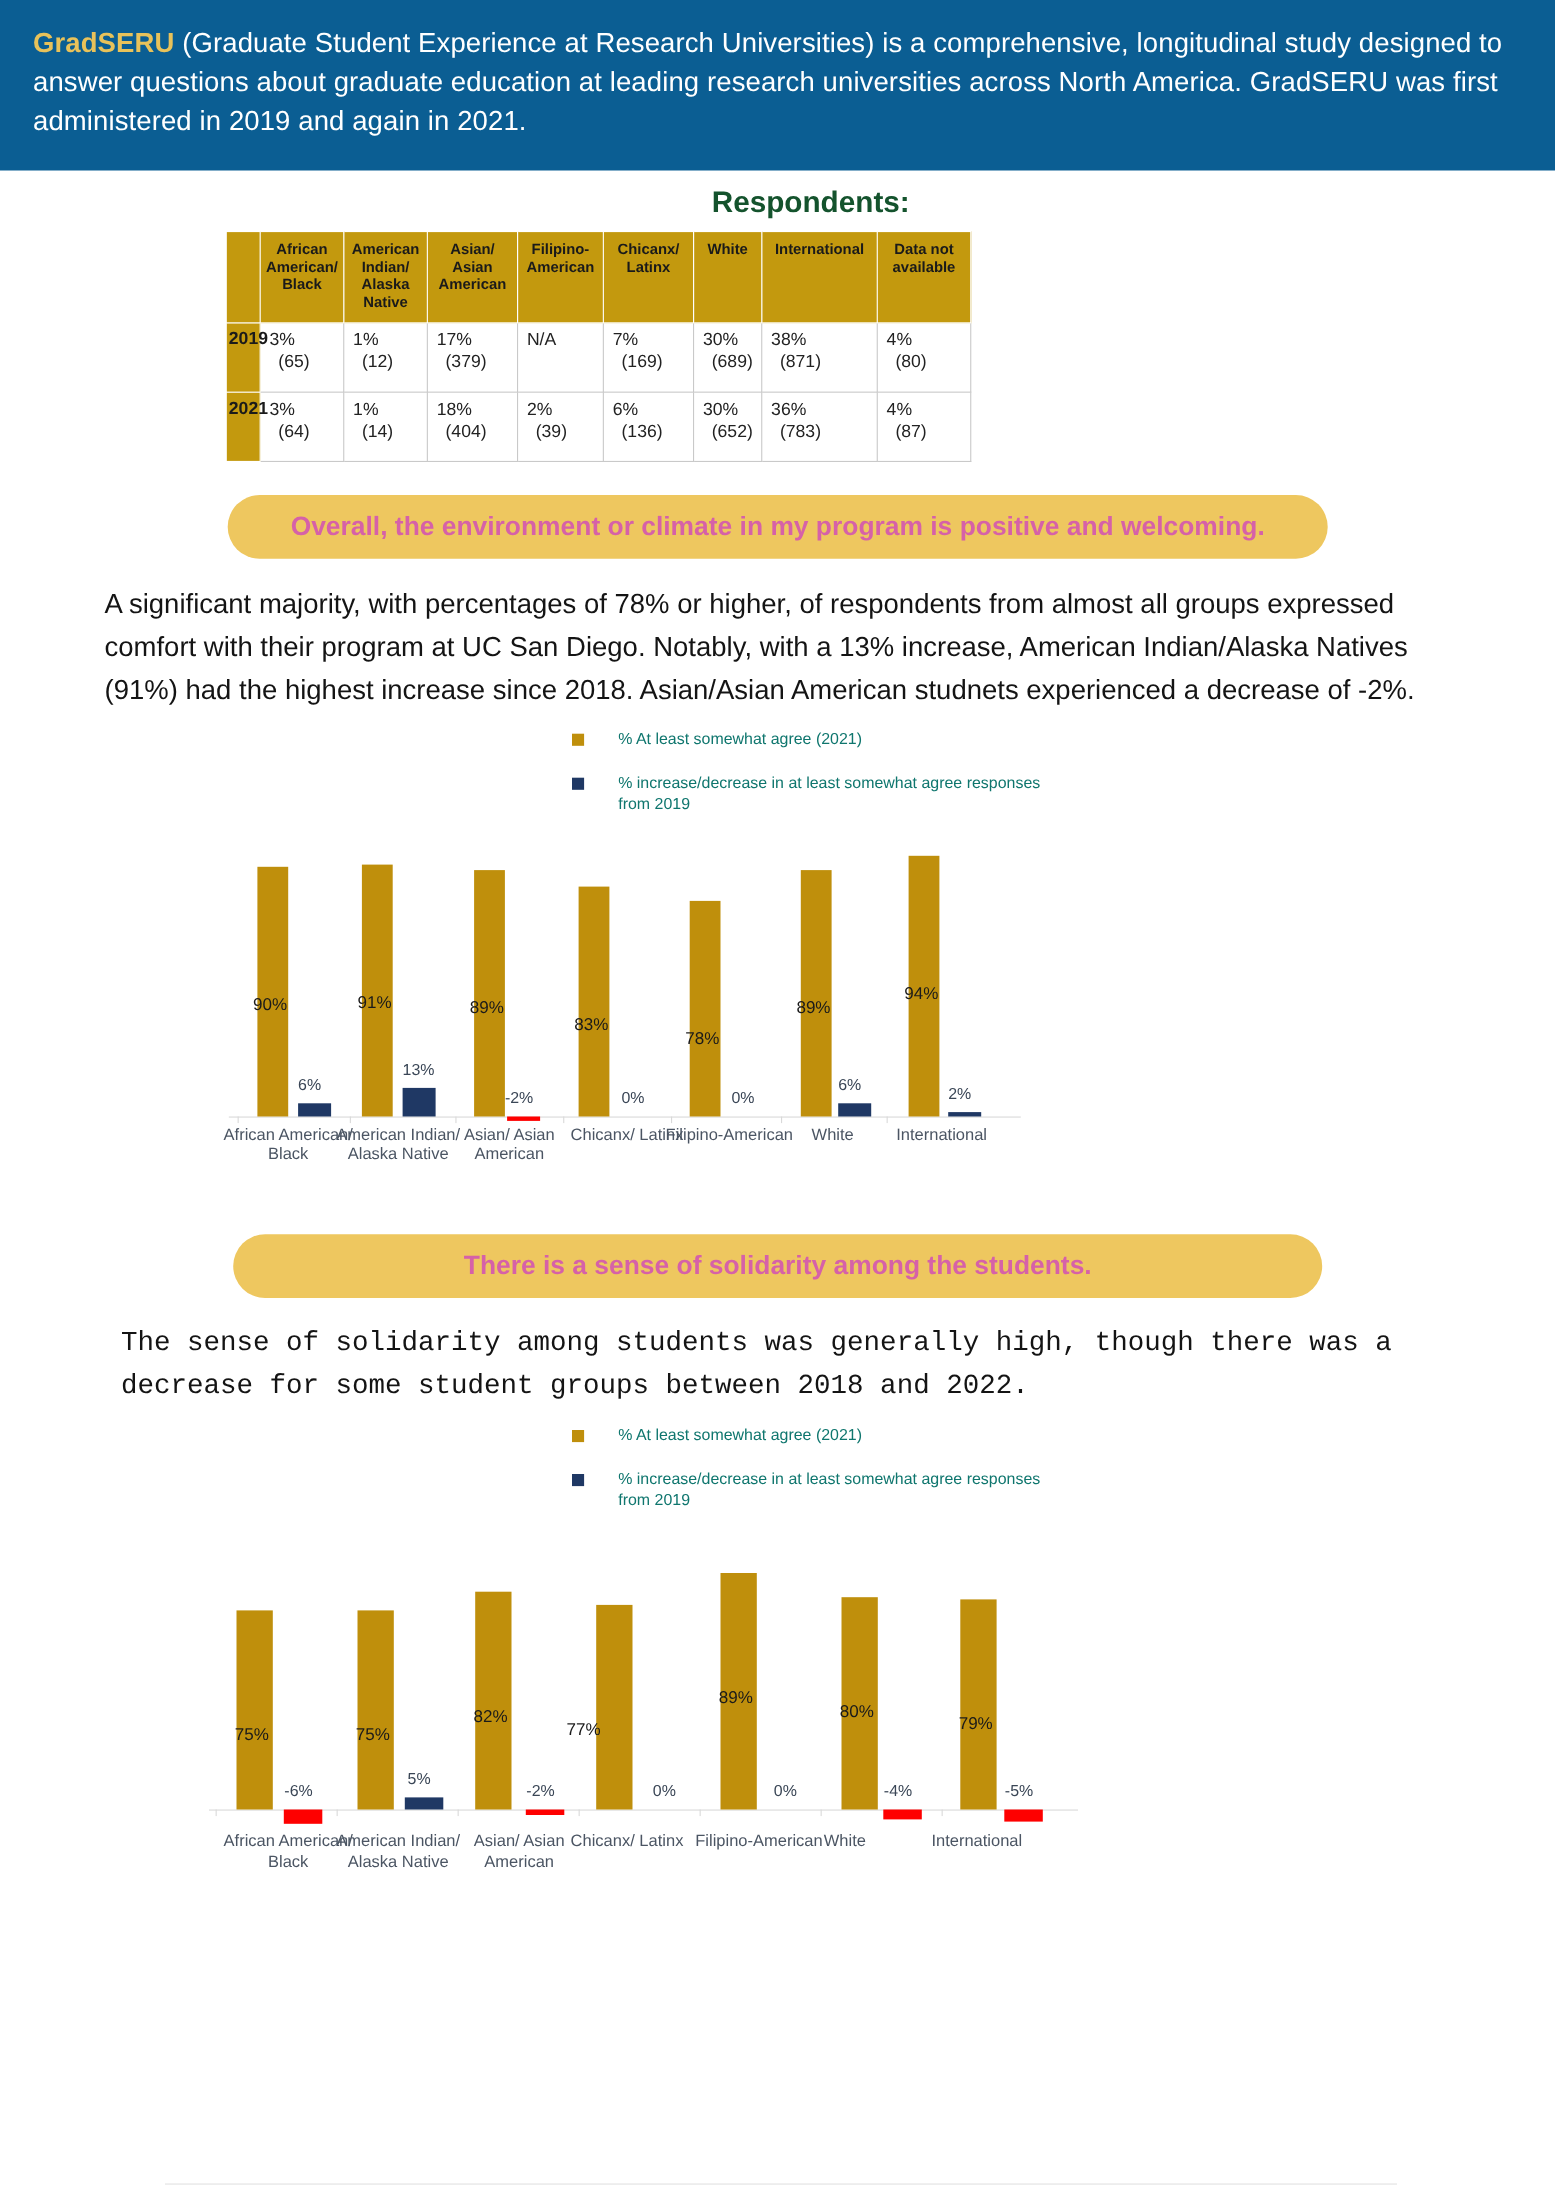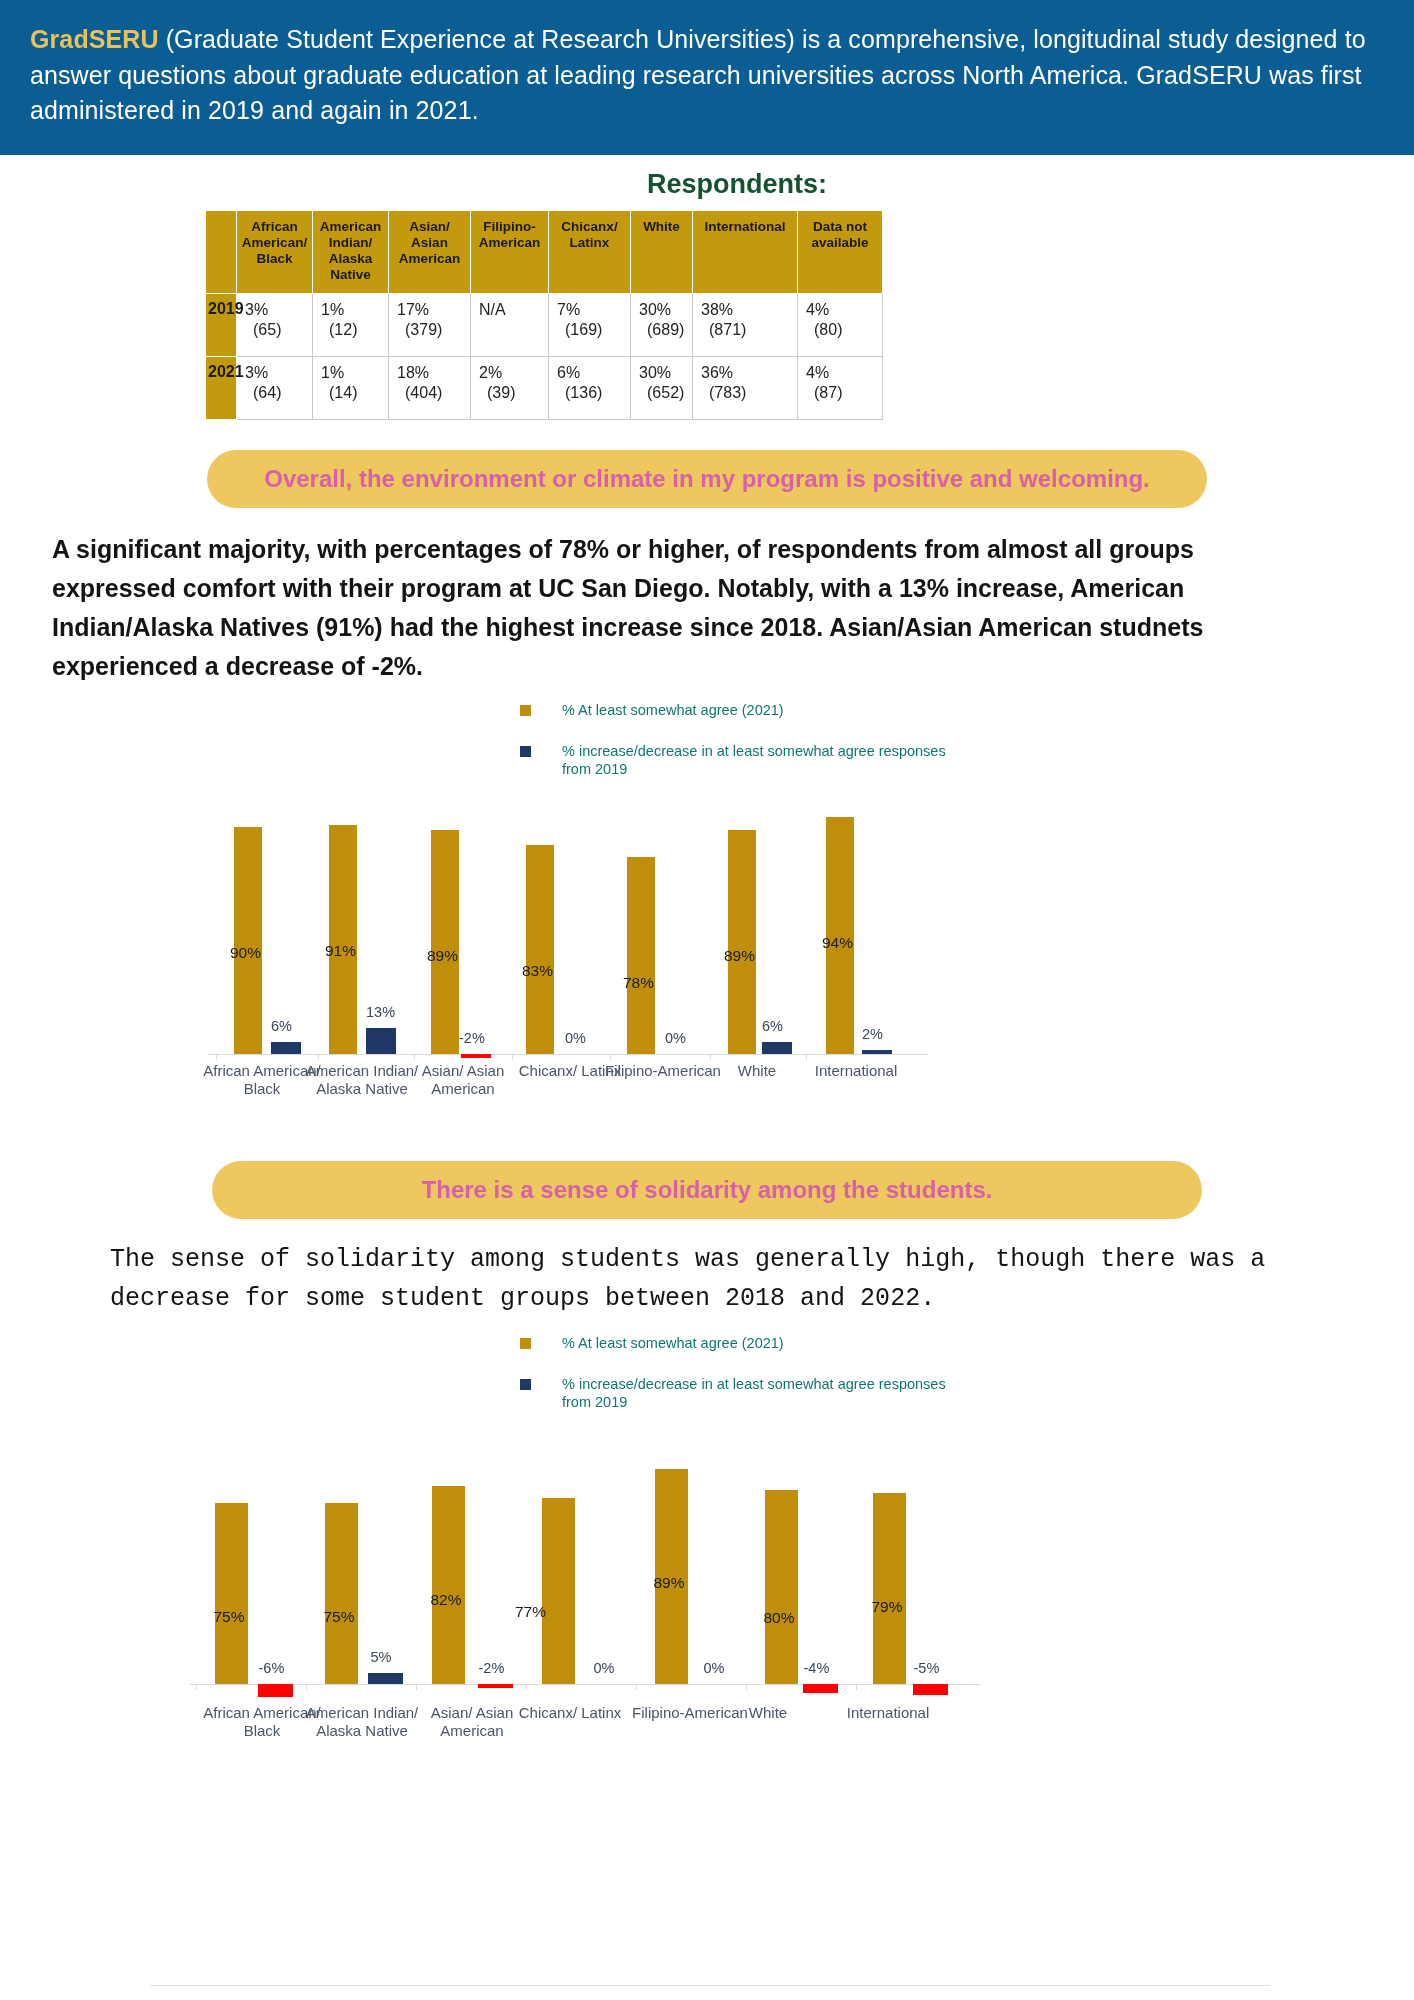--- a/index.html
+++ b/index.html
@@ -110,21 +110,21 @@
 
   
   .para{
     margin:22px auto 0 auto;
     width:1232px;
     font-size:25px;
     line-height:1.55;
     color:#141414;
     padding-left:0;
   }
-  .para.p1{width:1230px;margin-left:52px;font-weight:bold;}
+  .para.p1{width:1230px;margin-left:95px;}
   .para.p2{width:1200px;margin-left:110px;font-family:Liberation Mono, monospace;}
 
   
   .chart-block{position:relative;margin-top:6px;}
   .legend{
     margin-left:520px;
     padding-top:10px;
   }
   .legend .row{
     display:flex;
@@ -339,21 +339,21 @@
         <div class="vlab" style="left: 515px; top: 168.66px;">77%</div>
         <div class="vlab delta" style="left: 593.5px; top: 226px;">0%</div>
         <div class="catlab" style="left: 570px; top: 270px; transform: translateX(-50%);">Chicanx/ Latinx</div>
         <div class="tick" style="left: 526px; top: 250px;"></div>
         <div class="bar-gold" style="left: 655px; width: 33px; height: 215.38px; bottom: 80px;"></div>
         <div class="vlab" style="left: 653.5px; top: 139.62px;">89%</div>
         <div class="vlab delta" style="left: 703.5px; top: 226px;">0%</div>
         <div class="catlab" style="left: 690px; top: 270px; transform: translateX(-50%);">Filipino-American</div>
         <div class="tick" style="left: 636px; top: 250px;"></div>
         <div class="bar-gold" style="left: 765px; width: 33px; height: 193.6px; bottom: 80px;"></div>
-        <div class="vlab" style="left: 763.5px; top: 175px;">80%</div>
+        <div class="vlab" style="left: 763.5px; top: 153px;">80%</div>
         <div class="bar-red" style="left: 803px; width: 35px; height: 8.8px; top: 250px;"></div>
         <div class="vlab delta" style="left: 803.5px; top: 226px;">-4%</div>
         <div class="catlab" style="left: 768px; top: 270px; transform: translateX(-50%);">White</div>
         <div class="tick" style="left: 746px; top: 250px;"></div>
         <div class="bar-gold" style="left: 873px; width: 33px; height: 191.18px; bottom: 80px;"></div>
         <div class="vlab" style="left: 871.5px; top: 163.82px;">79%</div>
         <div class="bar-red" style="left: 913px; width: 35px; height: 11px; top: 250px;"></div>
         <div class="vlab delta" style="left: 913.5px; top: 226px;">-5%</div>
         <div class="catlab" style="left: 888px; top: 270px; transform: translateX(-50%);">International</div>
         <div class="tick" style="left: 856px; top: 250px;"></div>

